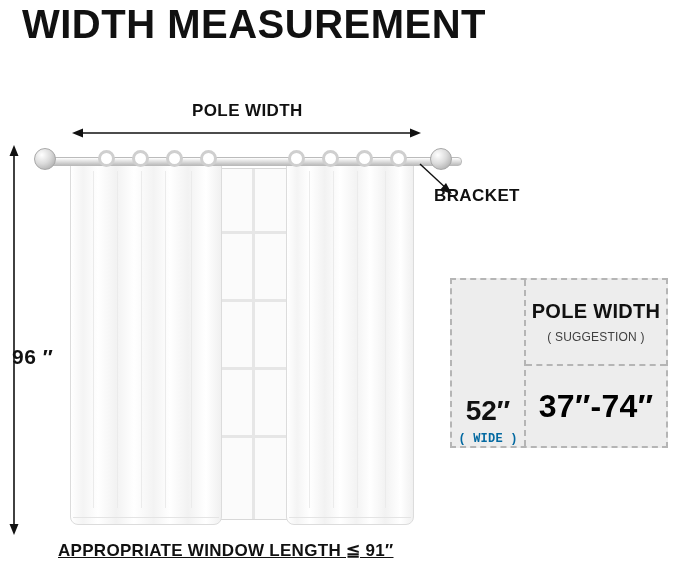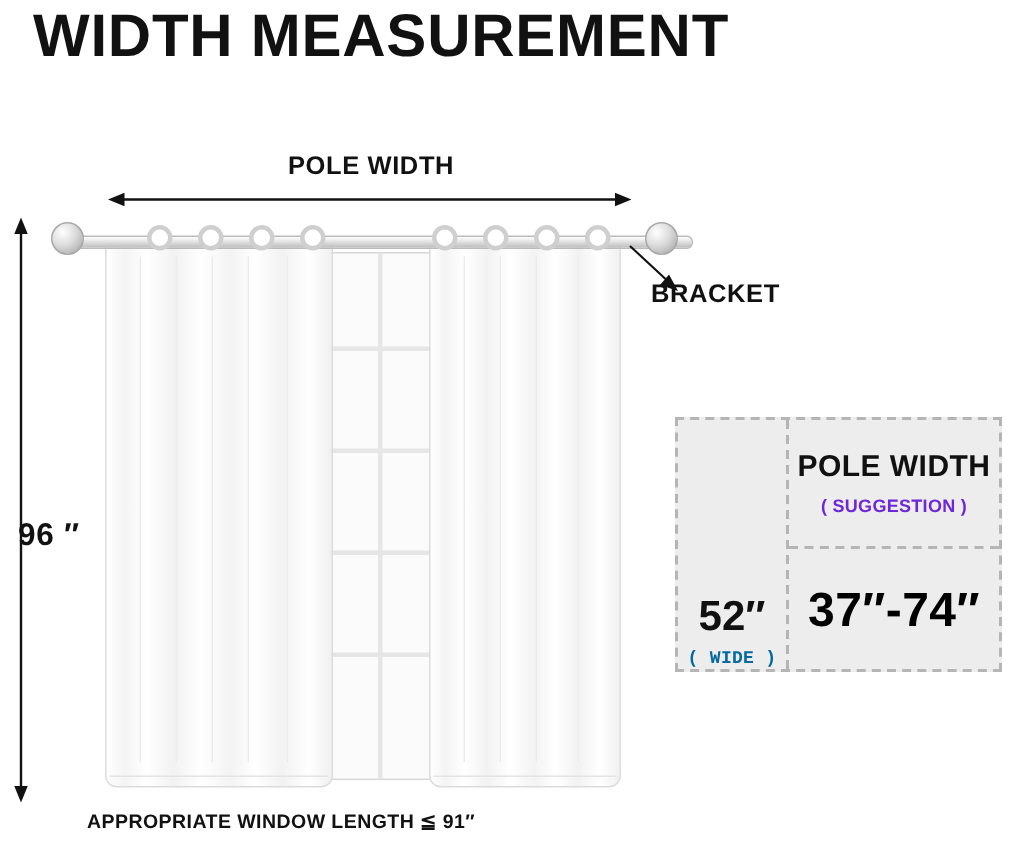--- a/index.html
+++ b/index.html
@@ -54,22 +54,23 @@
   }
   .height-label {
     left: 12px;
     top: 345px;
     font-size: 21px;
     letter-spacing: 0.5px;
   }
   .bottom-label {
     left: 58px;
     top: 540px;
-    font-size: 13px;
+    font-size: 17px;
     letter-spacing: 0.3px;
+    text-decoration: underline;
   }
 
   
   .harrow {
     position: absolute;
     left: 72px;
     top: 127px;
     width: 349px;
     height: 12px;
   }
@@ -221,22 +222,22 @@
     justify-content: center;
   }
   .spec-pw-title {
     font-size: 20px;
     font-weight: bold;
     color: #111;
     letter-spacing: 0.3px;
   }
   .spec-pw-sub {
     font-size: 12px;
-    font-weight: bold;
-    color: #6d28d9;
+    font-weight: normal;
+    color: #404040;
     margin-top: 7px;
     letter-spacing: 0.2px;
   }
   .spec-right-bottom {
     position: absolute;
     left: 74px; top: 86px;
     right: 0; bottom: 0;
     display: flex;
     align-items: center;
     justify-content: center;

